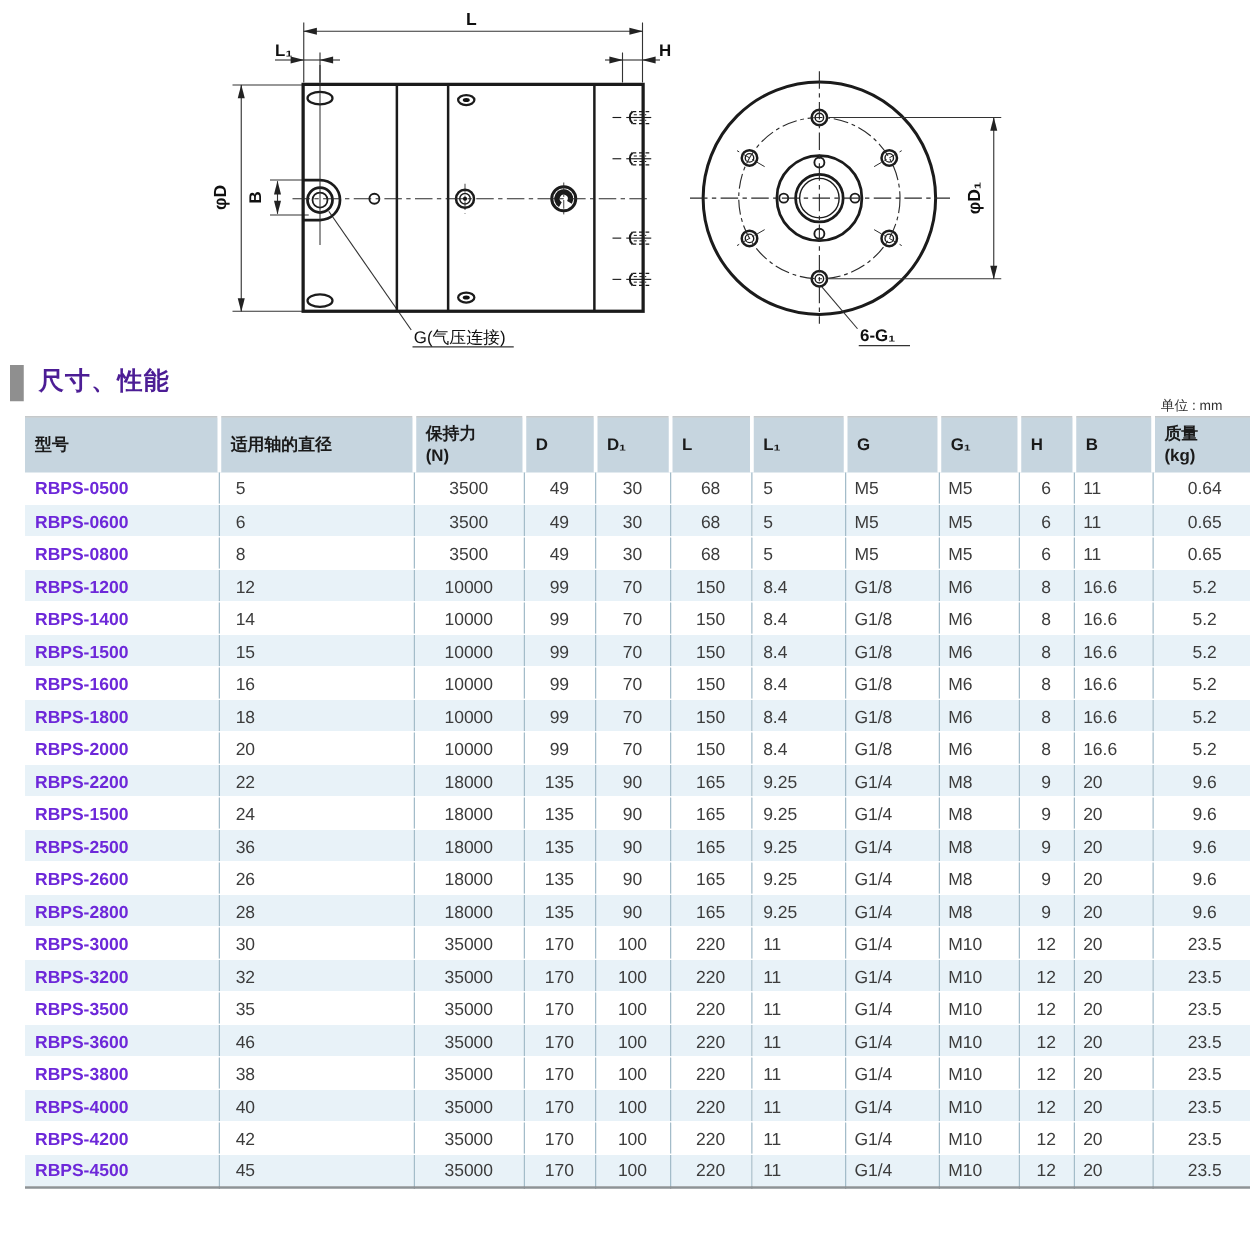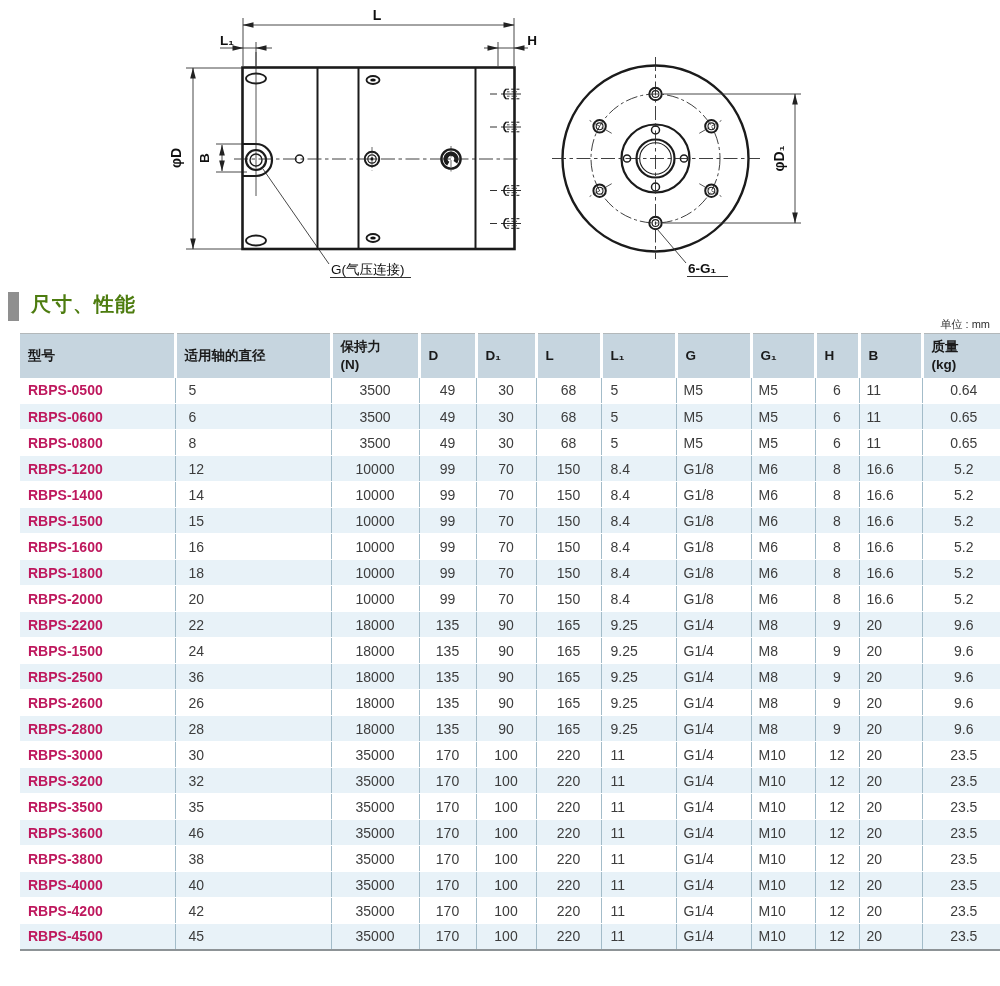--- a/index.html
+++ b/index.html
@@ -3,34 +3,34 @@
 <meta charset="utf-8">
 <style>
   html,body { margin:0; padding:0; background:#fff; }
   body { width:1000px; height:986px; font-family:"Liberation Sans", sans-serif; }
   .page { position:relative; width:1000px; height:986px; background:#fff; overflow:hidden; }
 
   svg.drawings { position:absolute; top:0; left:0; }
 
   .section-head { position:absolute; top:288px; left:0; width:1000px; height:45px; }
   .section-head .bar { position:absolute; left:8px; top:4px; width:11px; height:29px; background:#8f8f8f; }
-  .section-head h2 { position:absolute; left:31px; top:3px; margin:0; font-size:20px; font-weight:bold; color:#4d7c0f; letter-spacing:1px; }
-  .section-head .unit { position:absolute; right:10px; bottom:1px; font-size:11px; color:#2e2e2e; }
+  .section-head h2 { position:absolute; left:31px; top:3px; margin:0; font-size:20px; font-weight:bold; color:#4c1d95; letter-spacing:1px; }
+  .section-head .unit { position:absolute; right:22px; bottom:1px; font-size:11px; color:#2e2e2e; }
 
   table.spec { position:absolute; top:333px; left:20px; width:985px;
     border-collapse:collapse; table-layout:fixed;
     border-top:1px solid #b3b8ba; border-bottom:2px solid #8d9396; }
   thead th { background:#c6d5df; color:#1a1a1a; font-size:13.5px; font-weight:bold;
     text-align:left; vertical-align:middle; padding:3px 3px 3px 8px; height:44px;
     box-sizing:border-box; border-left:3px solid #fff; white-space:pre-line; line-height:1.3; }
   thead th:first-child { border-left:none; }
   tbody td { font-size:14px; color:#3c3c3c; height:26px; box-sizing:border-box;
     padding:0 3px 0 6px; border-left:1px solid #a3bcc9; border-bottom:1px solid #fff;
     white-space:nowrap; overflow:hidden; }
-  tbody td:first-child { border-left:none; font-weight:bold; color:#be185d; padding-left:8px; font-size:14px; }
+  tbody td:first-child { border-left:none; font-weight:bold; color:#6d28d9; padding-left:8px; font-size:14px; }
   tbody tr:nth-child(even) td { background:#e8f2f8; }
   tbody td:nth-child(2) { padding-left:13px; }
   tbody td:nth-child(3), tbody td:nth-child(4), tbody td:nth-child(5),
   tbody td:nth-child(6), tbody td:nth-child(10), tbody td:nth-child(12) { text-align:center; padding-left:3px; }
   tbody td:nth-child(7) { padding-left:9px; }
   tbody td:nth-child(8), tbody td:nth-child(9), tbody td:nth-child(11) { padding-left:7px; }
 
   .dimtxt { font-family:"Liberation Sans", sans-serif; font-size:14px; font-weight:bold; fill:#101010; }
   .dimtxt-sm { font-family:"Liberation Sans", sans-serif; font-size:13.5px; font-weight:bold; fill:#101010; }
 </style>

